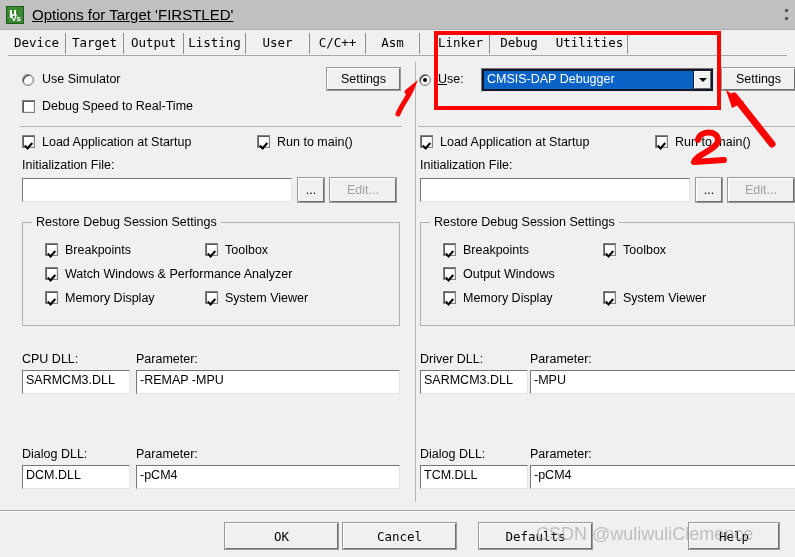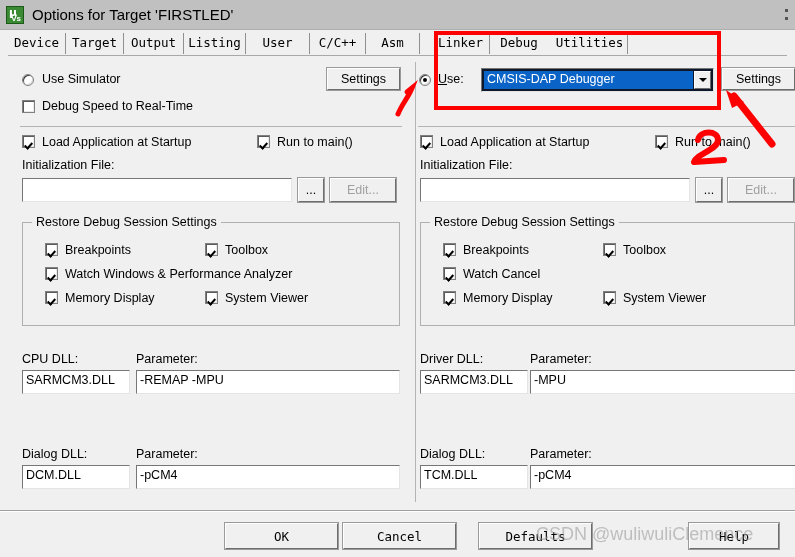--- a/index.html
+++ b/index.html
@@ -47,20 +47,21 @@
   .app-icon .vs {
     position: absolute; right: 2px; bottom: 0px;
     color: #fff; font-size: 8px; font-weight: bold;
     line-height: 8px;
   }
   .title-text {
     font-size: 15px;
     color: #000;
     white-space: nowrap;
     font-family: "Liberation Sans", sans-serif;
+    text-decoration: underline;
   }
   .win-dots {
     position: absolute; right: 4px; top: 9px;
     width: 6px; height: 14px;
   }
   .win-dots i {
     display:block; width: 3px; height: 3px; background: #555; margin-bottom: 5px;
   }
 
   
@@ -364,21 +365,21 @@
 
     <div class="group" style="left:420px;top:222px;width:375px;height:104px;"></div>
     <span class="group-title" style="left:430px;top:215px;">Restore Debug Session Settings</span>
 
     <span class="cbx checked" style="left:443px;top:243px;"></span>
     <span class="lbl" style="left:463px;top:243px;">Breakpoints</span>
     <span class="cbx checked" style="left:603px;top:243px;"></span>
     <span class="lbl" style="left:623px;top:243px;">Toolbox</span>
 
     <span class="cbx checked" style="left:443px;top:267px;"></span>
-    <span class="lbl" style="left:463px;top:267px;">Watch Cancel</span>
+    <span class="lbl" style="left:463px;top:267px;">Output Windows</span>
 
     <span class="cbx checked" style="left:443px;top:291px;"></span>
     <span class="lbl" style="left:463px;top:291px;">Memory Display</span>
     <span class="cbx checked" style="left:603px;top:291px;"></span>
     <span class="lbl" style="left:623px;top:291px;">System Viewer</span>
 
     <span class="lbl" style="left:420px;top:352px;">Driver DLL:</span>
     <span class="lbl" style="left:530px;top:352px;">Parameter:</span>
     <div class="field" style="left:420px;top:370px;width:108px;height:24px;">SARMCM3.DLL</div>
     <div class="field" style="left:530px;top:370px;width:268px;height:24px;">-MPU</div>

